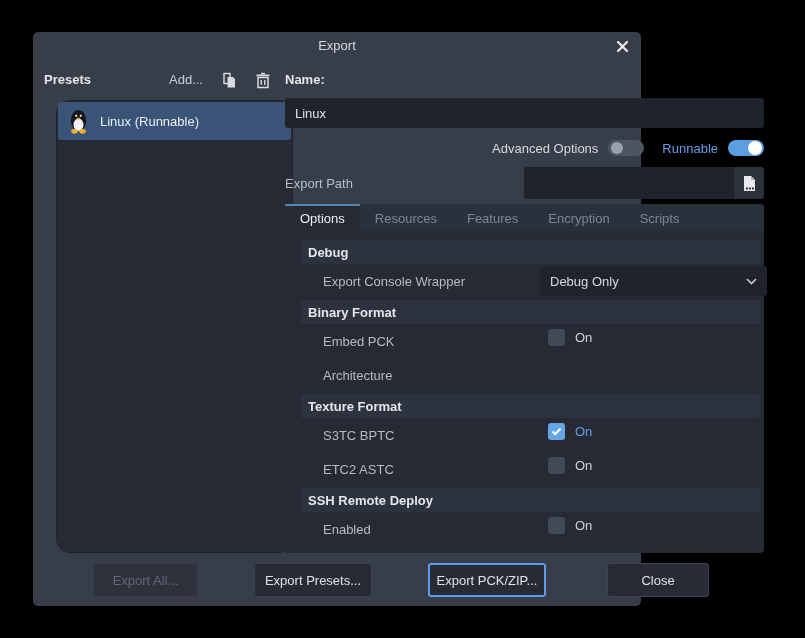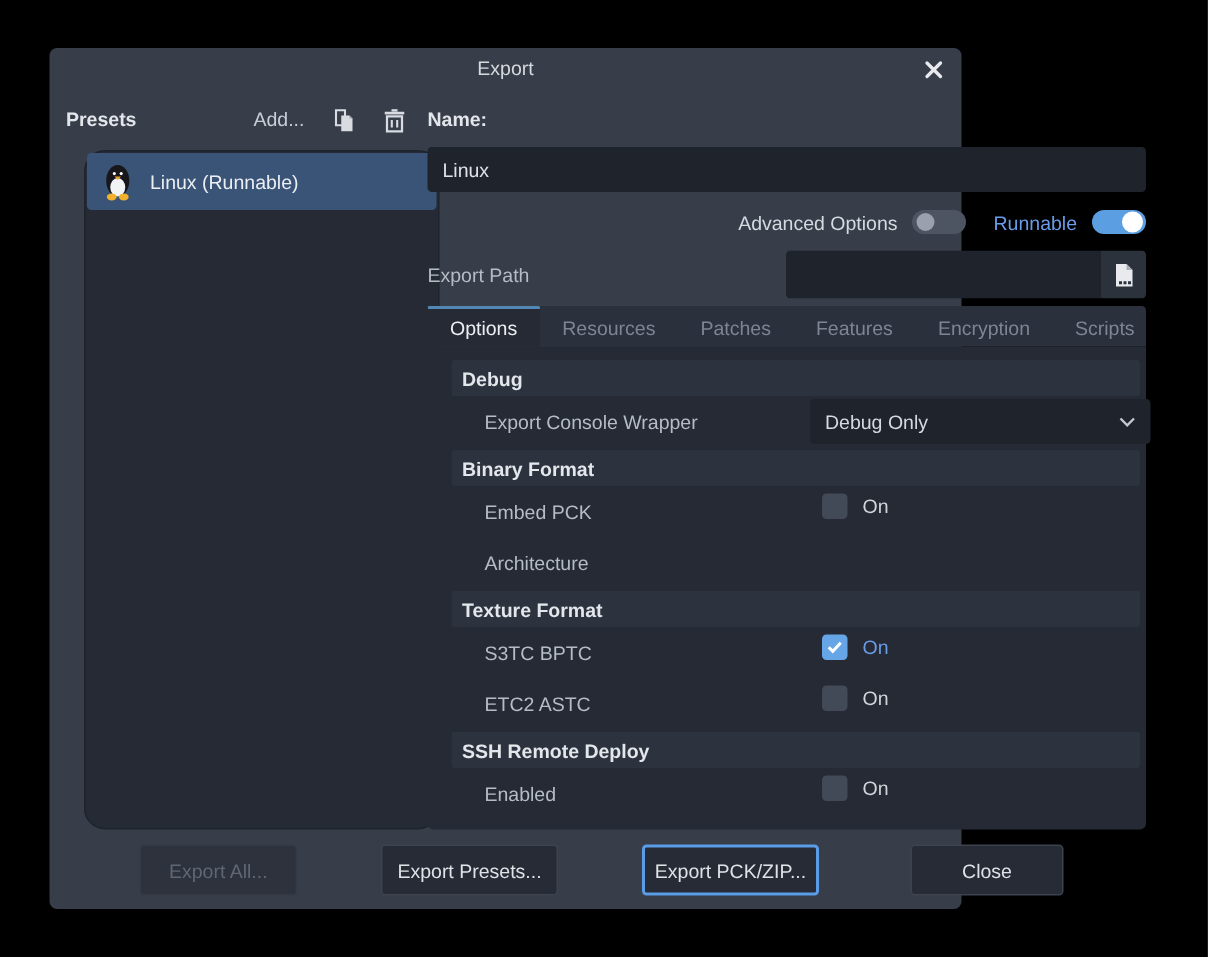--- a/index.html
+++ b/index.html
@@ -193,21 +193,20 @@
           <rect x="7" y="12.5" width="2" height="2" fill="#2c323c"></rect>
           <rect x="10" y="12.5" width="2" height="2" fill="#2c323c"></rect>
         </svg>
       </span>
     </div>
   </div>
 
   <div class="tabs">
     <div class="tab active">Options</div>
     <div class="tab">Resources</div>
-    <div class="tab">Patches</div>
     <div class="tab">Features</div>
     <div class="tab">Encryption</div>
     <div class="tab">Scripts</div>
   </div>
 
   <div class="panel">
 
     <div class="section-header">Debug</div>
     <div class="opt-row">
       <span class="row-label">Export Console Wrapper</span>

